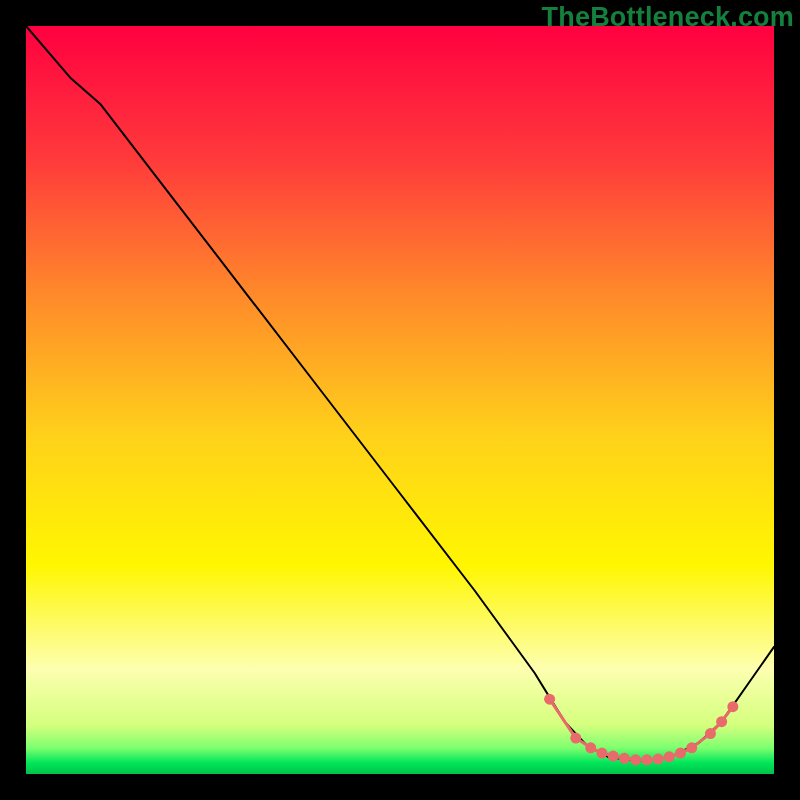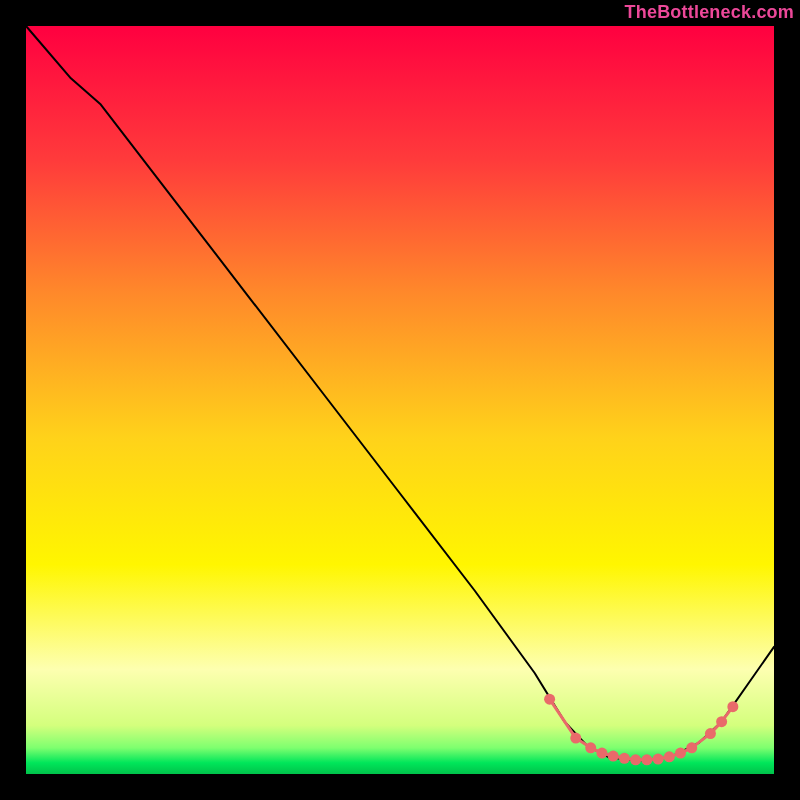--- a/index.html
+++ b/index.html
@@ -19,23 +19,23 @@
   svg {
     position: absolute;
     inset: 0;
     display: block;
   }
   .watermark {
     position: absolute;
     top: 2px;
     right: 6px;
     font-family: Arial, sans-serif;
-    font-size: 18px;
+    font-size: 27px;
     font-weight: bold;
-    color: #ec4899;
+    color: #15803d;
     letter-spacing: 0.2px;
     user-select: none;
   }
 </style>
 </head>
 <body>
 <div class="stage">
 
 <svg id="chart-svg" viewBox="0 0 800 800" preserveAspectRatio="none">
   <defs>

